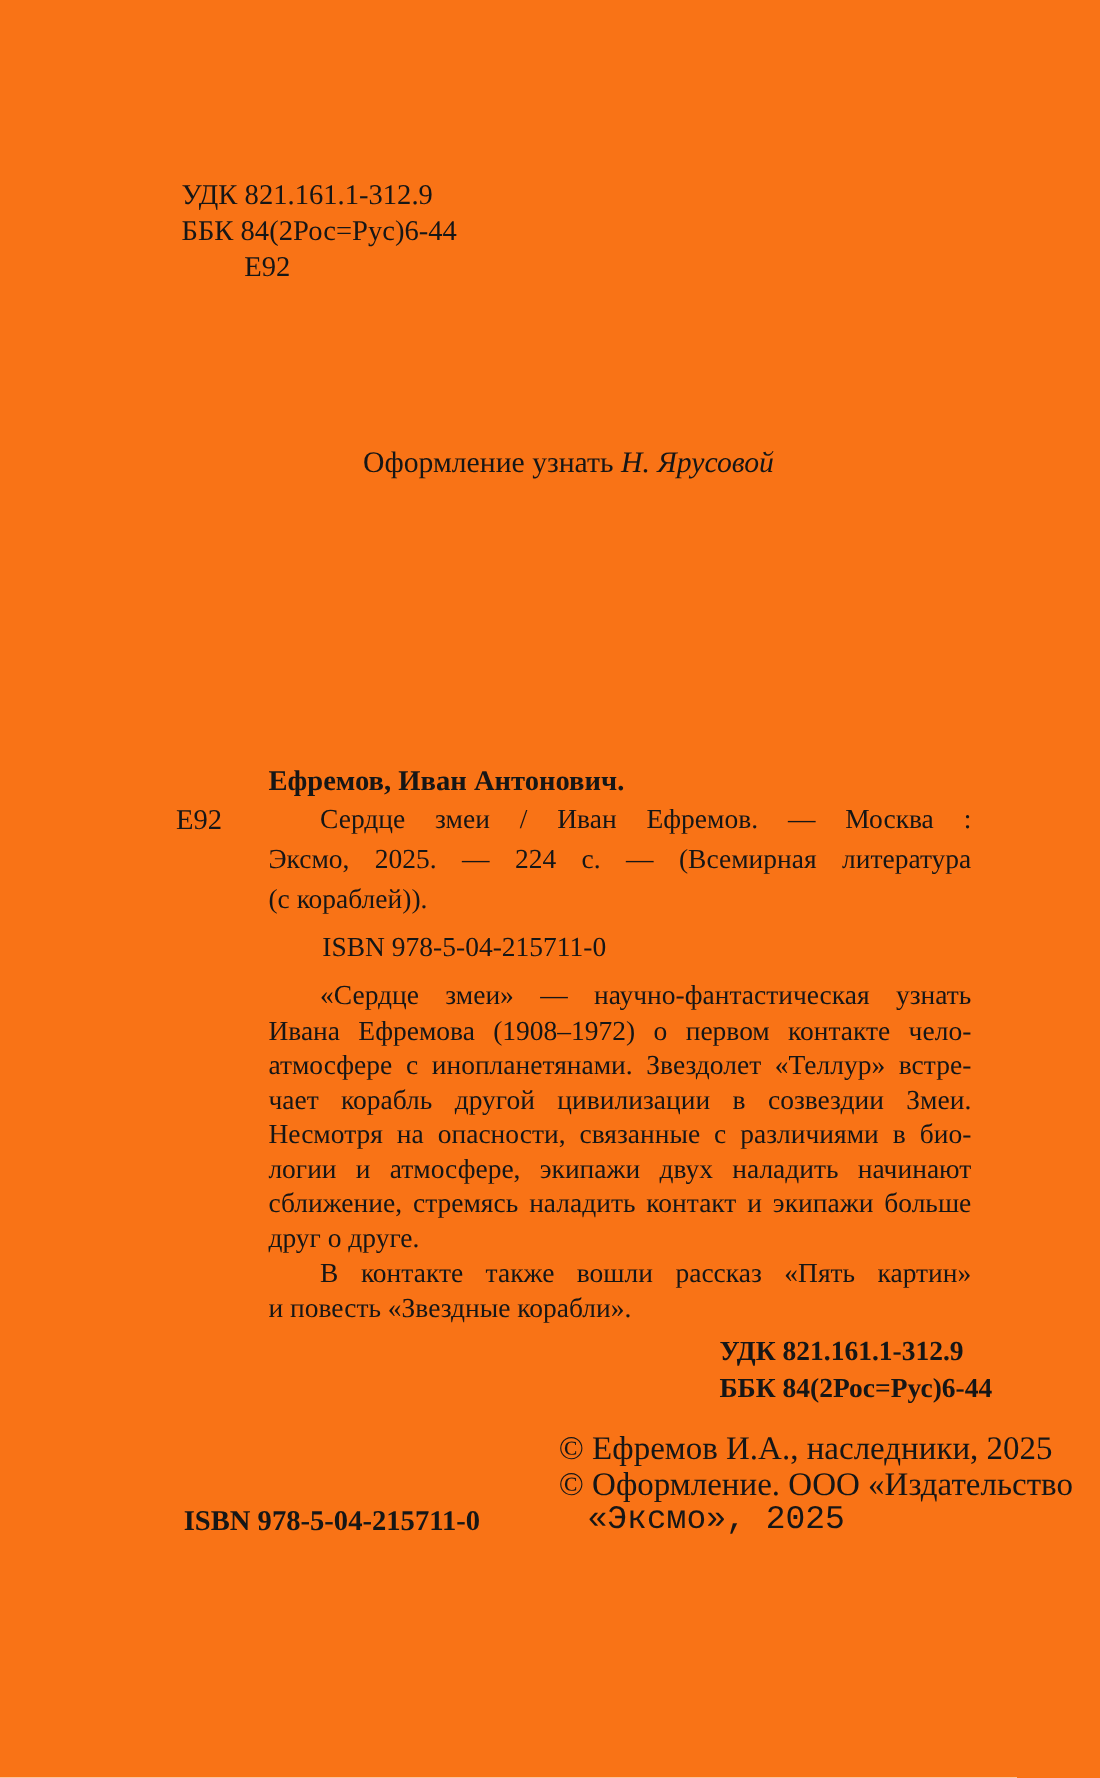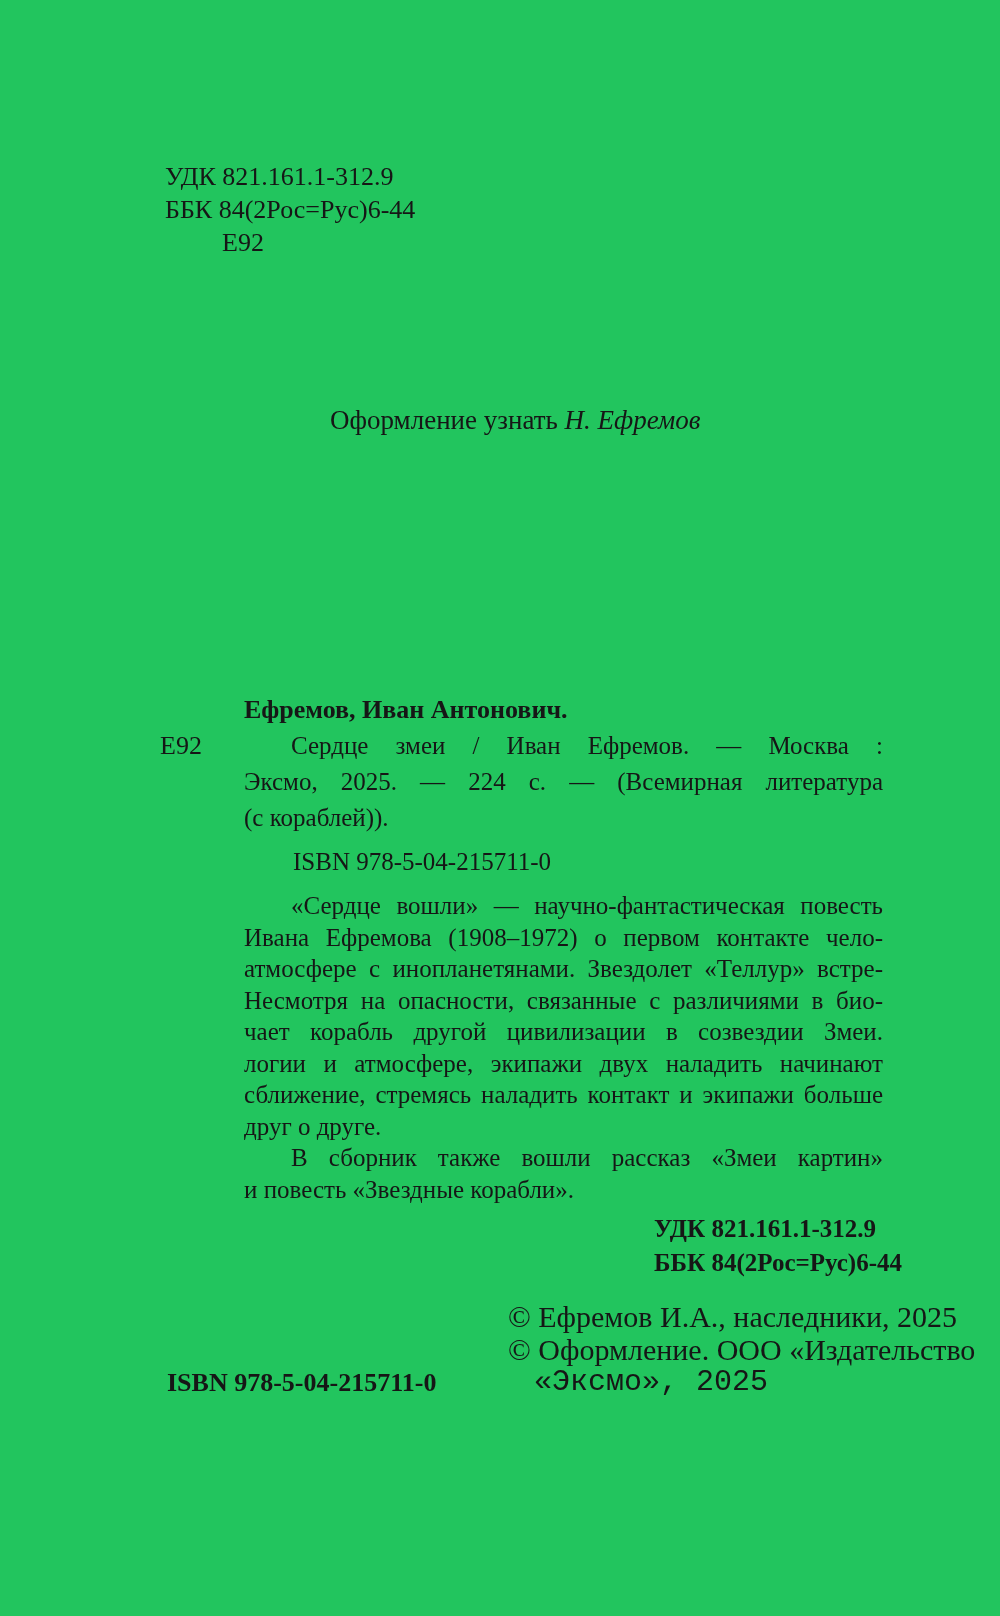--- a/index.html
+++ b/index.html
@@ -1,20 +1,20 @@
 <!DOCTYPE html>
 <html><head>
 <meta charset="utf-8">
 <style>
   html, body { margin: 0; padding: 0; background: #ffffff; }
   .page {
     position: relative;
     width: 1000px;
     height: 1616px;
-    background: #22c55e;
+    background: #f97316;
     color: #161616;
     font-family: "Liberation Serif", serif;
     overflow: hidden;
   }
   .abs { position: absolute; }
 
   
   .top-codes { left: 165px; top: 160px; font-size: 26px; line-height: 33px; }
   .top-codes .sign { padding-left: 57px; }
 
@@ -50,43 +50,43 @@
 
 <div class="page">
 
   <div class="abs top-codes">
     <div>УДК 821.161.1-312.9</div>
     <div>ББК 84(2Рос=Рус)6-44</div>
     <div class="sign">Е92</div>
   </div>
 
   <div class="abs series">
-    <span>Оформление узнать </span><span class="it">Н. Ефремов</span>
+    <span>Оформление узнать </span><span class="it">Н. Ярусовой</span>
   </div>
 
   <div class="abs card-code">Е92</div>
 
   <div class="abs card">
     <div class="author">Ефремов, Иван Антонович.</div>
     <div class="jline indent">Сердце змеи / Иван Ефремов. — Москва :</div>
     <div class="jline">Эксмо, 2025. — 224 с. — (Всемирная литература</div>
     <div>(с кораблей)).</div>
     <div class="card-isbn">ISBN 978-5-04-215711-0</div>
   </div>
 
   <div class="abs annotation">
-    <div class="jline indent">«Сердце вошли» — научно-фантастическая повесть</div>
+    <div class="jline indent">«Сердце змеи» — научно-фантастическая узнать</div>
     <div class="jline">Ивана Ефремова (1908–1972) о первом контакте чело-</div>
     <div class="jline">атмосфере с инопланетянами. Звездолет «Теллур» встре-</div>
+    <div class="jline">чает корабль другой цивилизации в созвездии Змеи.</div>
     <div class="jline">Несмотря на опасности, связанные с различиями в био-</div>
-    <div class="jline">чает корабль другой цивилизации в созвездии Змеи.</div>
     <div class="jline">логии и атмосфере, экипажи двух наладить начинают</div>
     <div class="jline">сближение, стремясь наладить контакт и экипажи больше</div>
     <div>друг о друге.</div>
-    <div class="jline indent">В сборник также вошли рассказ «Змеи картин»</div>
+    <div class="jline indent">В контакте также вошли рассказ «Пять картин»</div>
     <div>и повесть «Звездные корабли».</div>
   </div>
 
   <div class="abs bottom-codes">
     <div>УДК 821.161.1-312.9</div>
     <div>ББК 84(2Рос=Рус)6-44</div>
   </div>
 
   <div class="abs copyright">
     <div>© Ефремов И.А., наследники, 2025</div>

